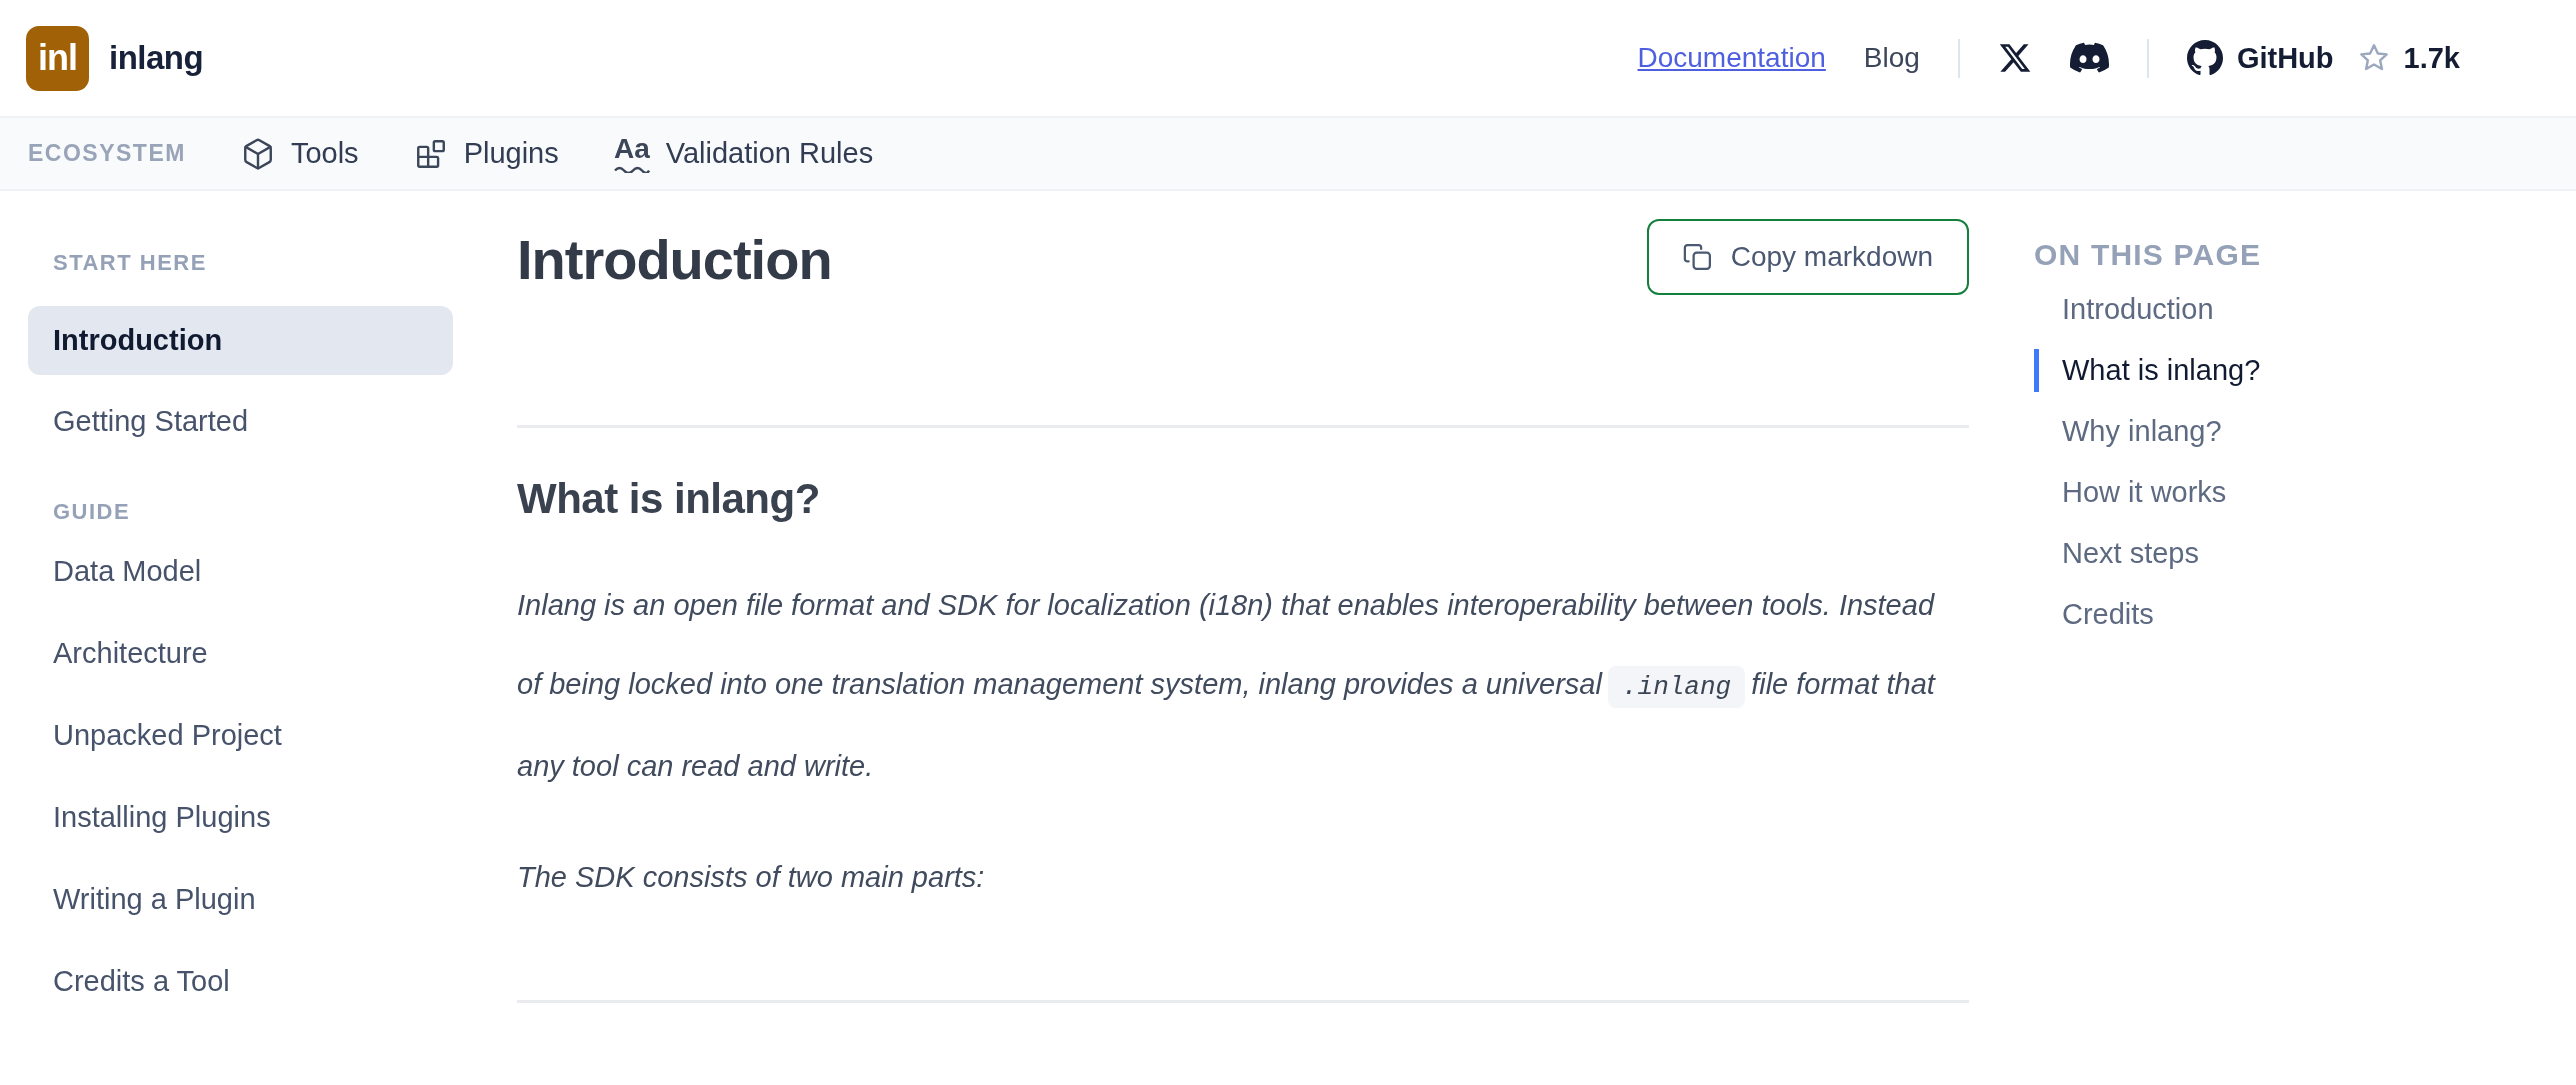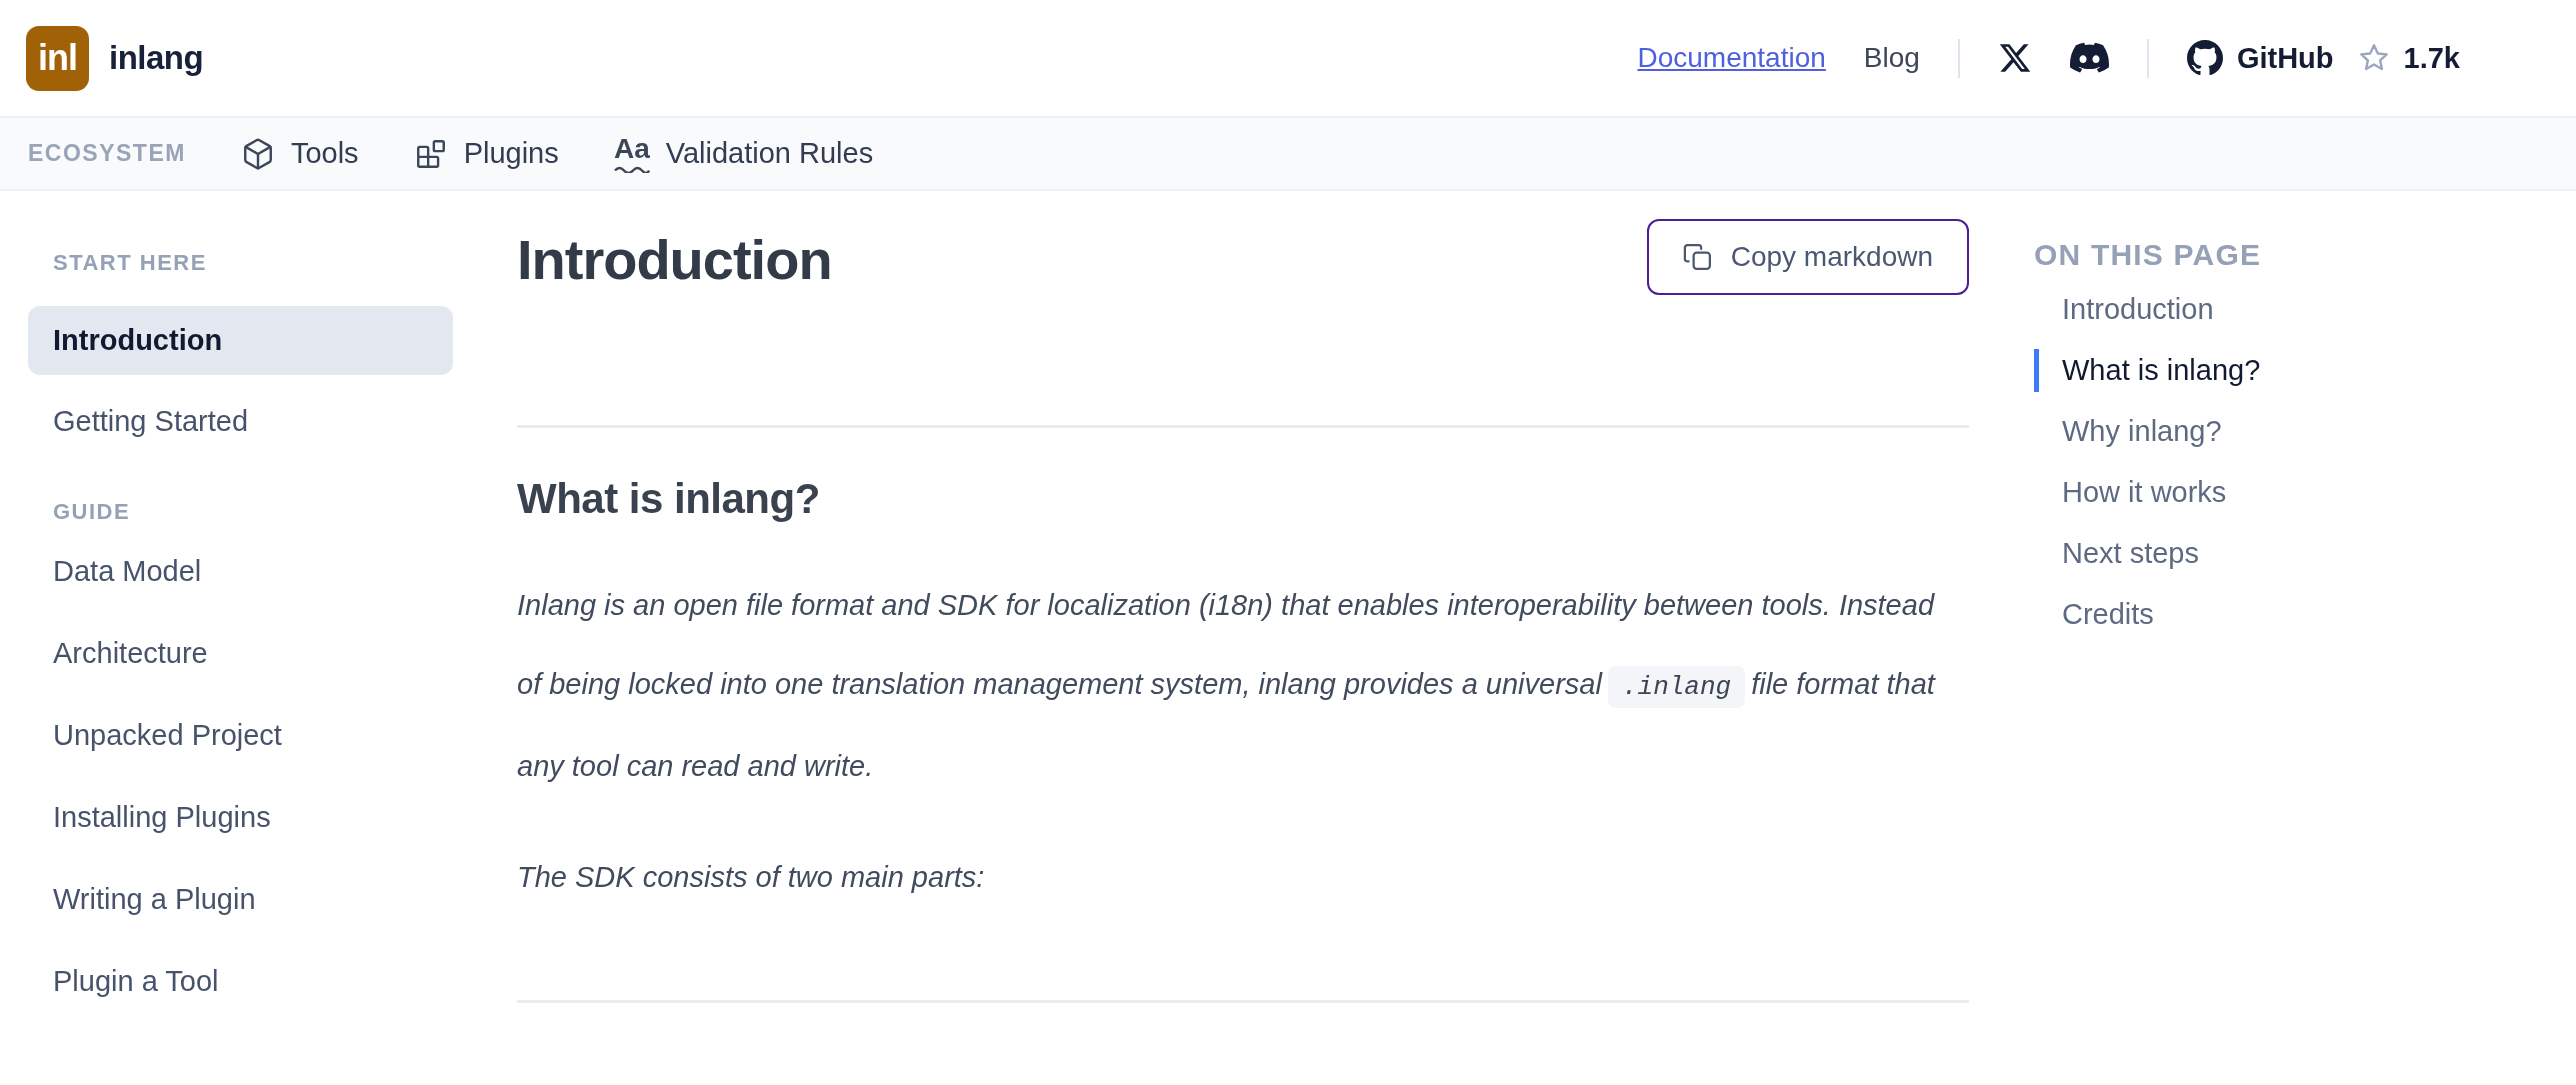--- a/index.html
+++ b/index.html
@@ -94,21 +94,21 @@
     padding: 18px 25px;
     margin-bottom: 30px;
   }
 
   
   .main-col { padding: 28px 28px 0 28px; }
   .title-row { display: flex; align-items: flex-start; justify-content: space-between; }
   .page-title { font-size: 56px; font-weight: 700; color: #333b49; letter-spacing: -1px; margin-top: 8px; }
   .copy-btn {
     display: flex; align-items: center; gap: 18px;
-    border: 2px solid #4c1d95;
+    border: 2px solid #15803d;
     background: #ffffff;
     border-radius: 12px;
     padding: 20px 34px;
     font-size: 28px;
     color: #4b5872;
     font-family: inherit;
     cursor: pointer;
   }
   .copy-btn svg { color: #4b5872; }
   .content-divider { border: none; border-top: 3px solid #e9ebee; margin-top: 130px; }
@@ -249,21 +249,21 @@
     </div>
 
     <div class="side-section">
       <div class="side-title">GUIDE</div>
       <ul class="side-list">
         <li class="side-item">Data Model</li>
         <li class="side-item">Architecture</li>
         <li class="side-item">Unpacked Project</li>
         <li class="side-item">Installing Plugins</li>
         <li class="side-item">Writing a Plugin</li>
-        <li class="side-item">Plugin a Tool</li>
+        <li class="side-item">Credits a Tool</li>
       </ul>
     </div>
   </aside>
 
   <main class="main-col">
     <div class="title-row">
       <h1 class="page-title">Introduction</h1>
       <button class="copy-btn">
         <span style="display:flex;">
           <svg width="30" height="30" viewBox="0 0 24 24" fill="none" stroke="currentColor" stroke-width="1.8" stroke-linecap="round" stroke-linejoin="round">

